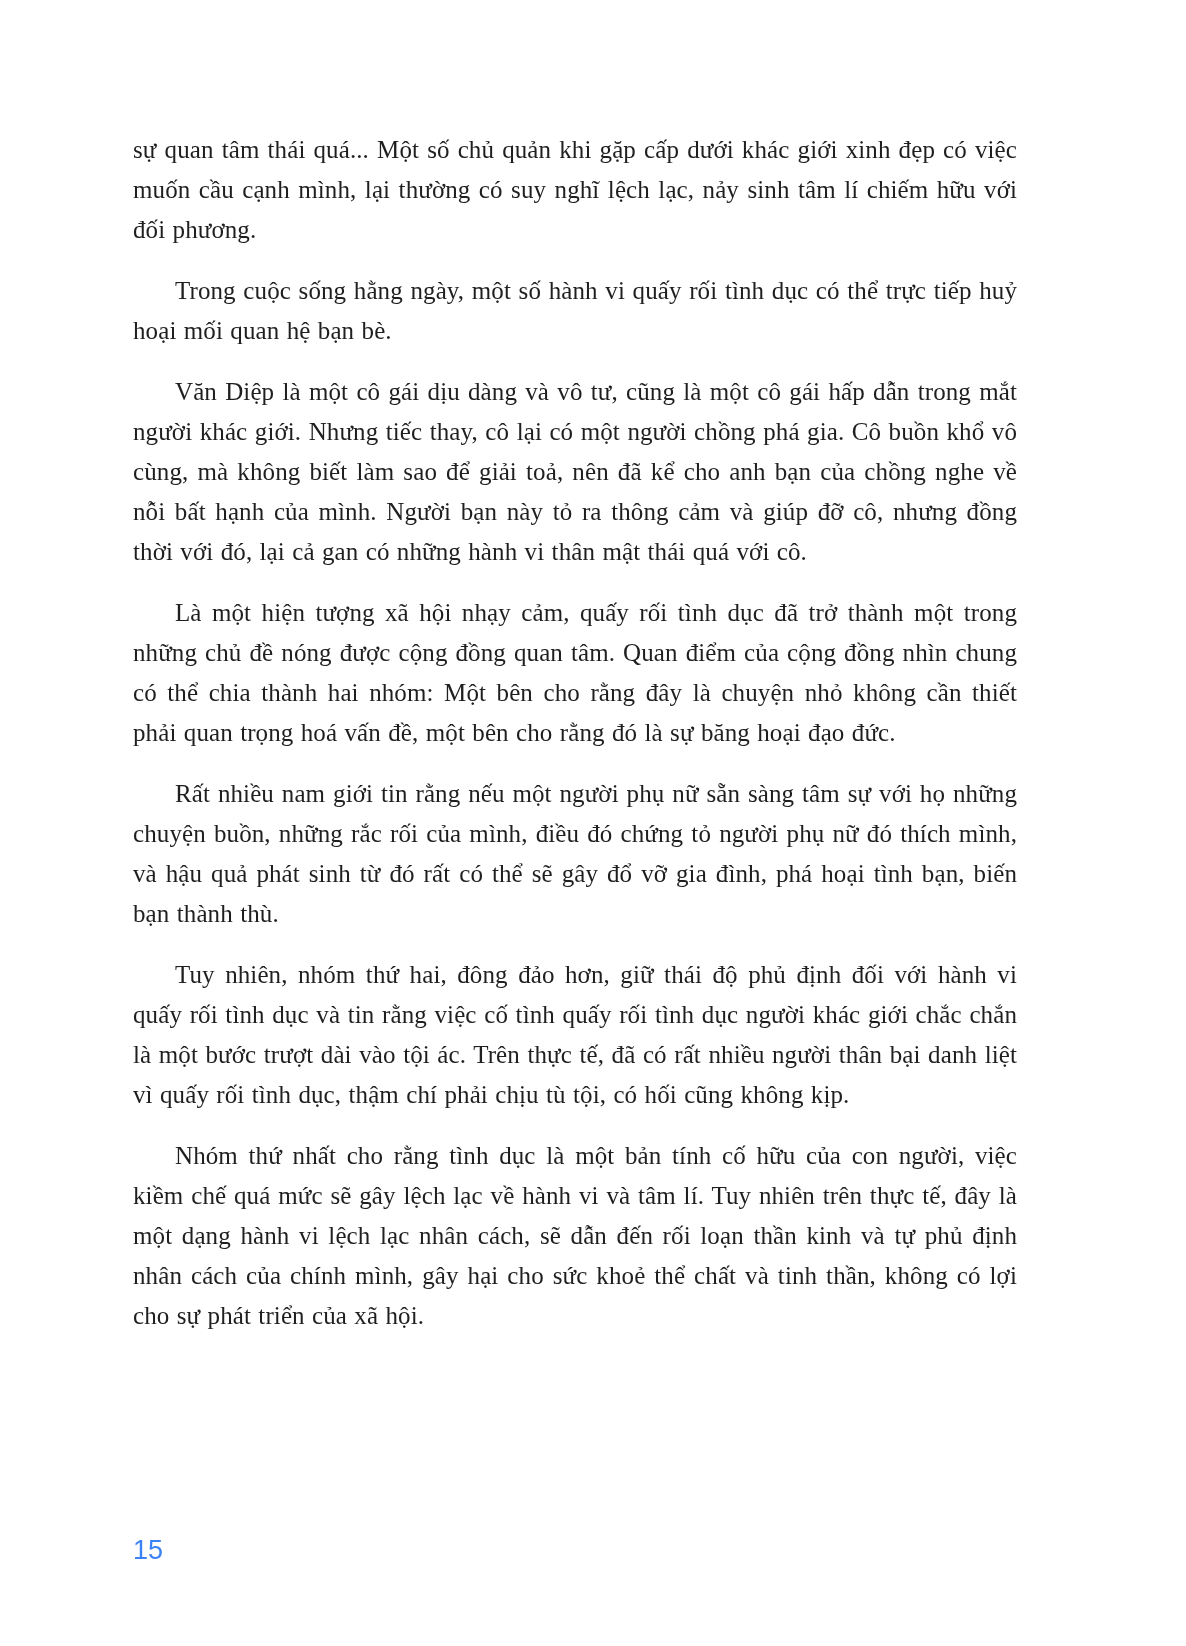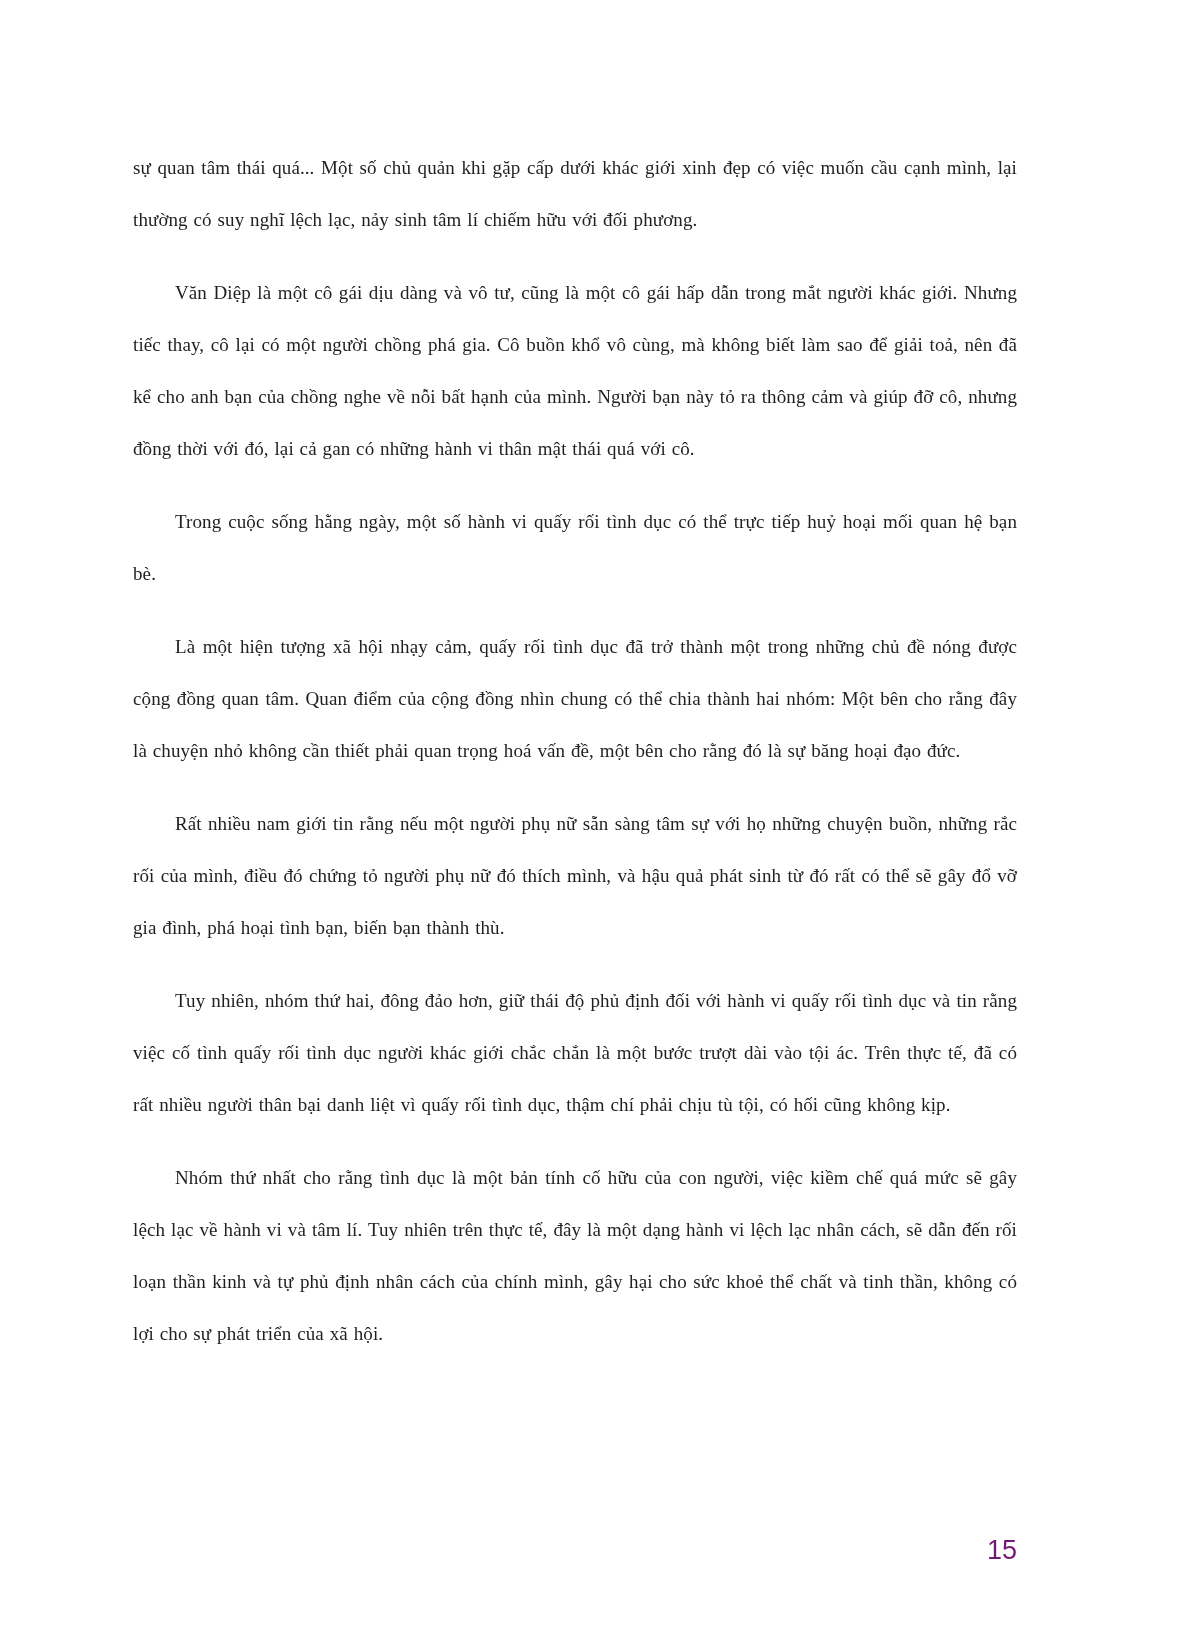--- a/index.html
+++ b/index.html
@@ -20,52 +20,52 @@
     background: #ffffff;
   }
   .text-block {
     position: absolute;
     left: 133px;
     top: 126px;
     width: 884px;
     color: #1f1f1f;
   }
   .text-block p {
-    margin: 16px 0 21px 0;
-    font-size: 19px;
-    line-height: 52px;
+    margin: 4px 0 21px 0;
+    font-size: 25px;
+    line-height: 40px;
     text-align: justify;
     text-indent: 42px;
     word-spacing: 1px;
     letter-spacing: 0.1px;
   }
   .text-block p.continuation {
     text-indent: 0;
   }
   .page-number {
     position: absolute;
     left: 133px;
     top: 1534px;
     width: 884px;
-    text-align: right;
+    text-align: left;
     font-family: "Liberation Sans", sans-serif;
     font-size: 27px;
     line-height: 32px;
-    color: #701a75;
+    color: #3b82f6;
   }
 </style>
 </head>
 <body>
 
 <div class="page">
 
   <div class="text-block">
     <p class="continuation">sự quan tâm thái quá... Một số chủ quản khi gặp cấp dưới khác giới xinh đẹp có việc muốn cầu cạnh mình, lại thường có suy nghĩ lệch lạc, nảy sinh tâm lí chiếm hữu với đối phương.</p>
+    <p>Trong cuộc sống hằng ngày, một số hành vi quấy rối tình dục có thể trực tiếp huỷ hoại mối quan hệ bạn bè.</p>
     <p>Văn Diệp là một cô gái dịu dàng và vô tư, cũng là một cô gái hấp dẫn trong mắt người khác giới. Nhưng tiếc thay, cô lại có một người chồng phá gia. Cô buồn khổ vô cùng, mà không biết làm sao để giải toả, nên đã kể cho anh bạn của chồng nghe về nỗi bất hạnh của mình. Người bạn này tỏ ra thông cảm và giúp đỡ cô, nhưng đồng thời với đó, lại cả gan có những hành vi thân mật thái quá với cô.</p>
-    <p>Trong cuộc sống hằng ngày, một số hành vi quấy rối tình dục có thể trực tiếp huỷ hoại mối quan hệ bạn bè.</p>
     <p>Là một hiện tượng xã hội nhạy cảm, quấy rối tình dục đã trở thành một trong những chủ đề nóng được cộng đồng quan tâm. Quan điểm của cộng đồng nhìn chung có thể chia thành hai nhóm: Một bên cho rằng đây là chuyện nhỏ không cần thiết phải quan trọng hoá vấn đề, một bên cho rằng đó là sự băng hoại đạo đức.</p>
     <p>Rất nhiều nam giới tin rằng nếu một người phụ nữ sẵn sàng tâm sự với họ những chuyện buồn, những rắc rối của mình, điều đó chứng tỏ người phụ nữ đó thích mình, và hậu quả phát sinh từ đó rất có thể sẽ gây đổ vỡ gia đình, phá hoại tình bạn, biến bạn thành thù.</p>
     <p>Tuy nhiên, nhóm thứ hai, đông đảo hơn, giữ thái độ phủ định đối với hành vi quấy rối tình dục và tin rằng việc cố tình quấy rối tình dục người khác giới chắc chắn là một bước trượt dài vào tội ác. Trên thực tế, đã có rất nhiều người thân bại danh liệt vì quấy rối tình dục, thậm chí phải chịu tù tội, có hối cũng không kịp.</p>
     <p>Nhóm thứ nhất cho rằng tình dục là một bản tính cố hữu của con người, việc kiềm chế quá mức sẽ gây lệch lạc về hành vi và tâm lí. Tuy nhiên trên thực tế, đây là một dạng hành vi lệch lạc nhân cách, sẽ dẫn đến rối loạn thần kinh và tự phủ định nhân cách của chính mình, gây hại cho sức khoẻ thể chất và tinh thần, không có lợi cho sự phát triển của xã hội.</p>
   </div>
 
   <div class="page-number">15</div>
 
 </div>
 

